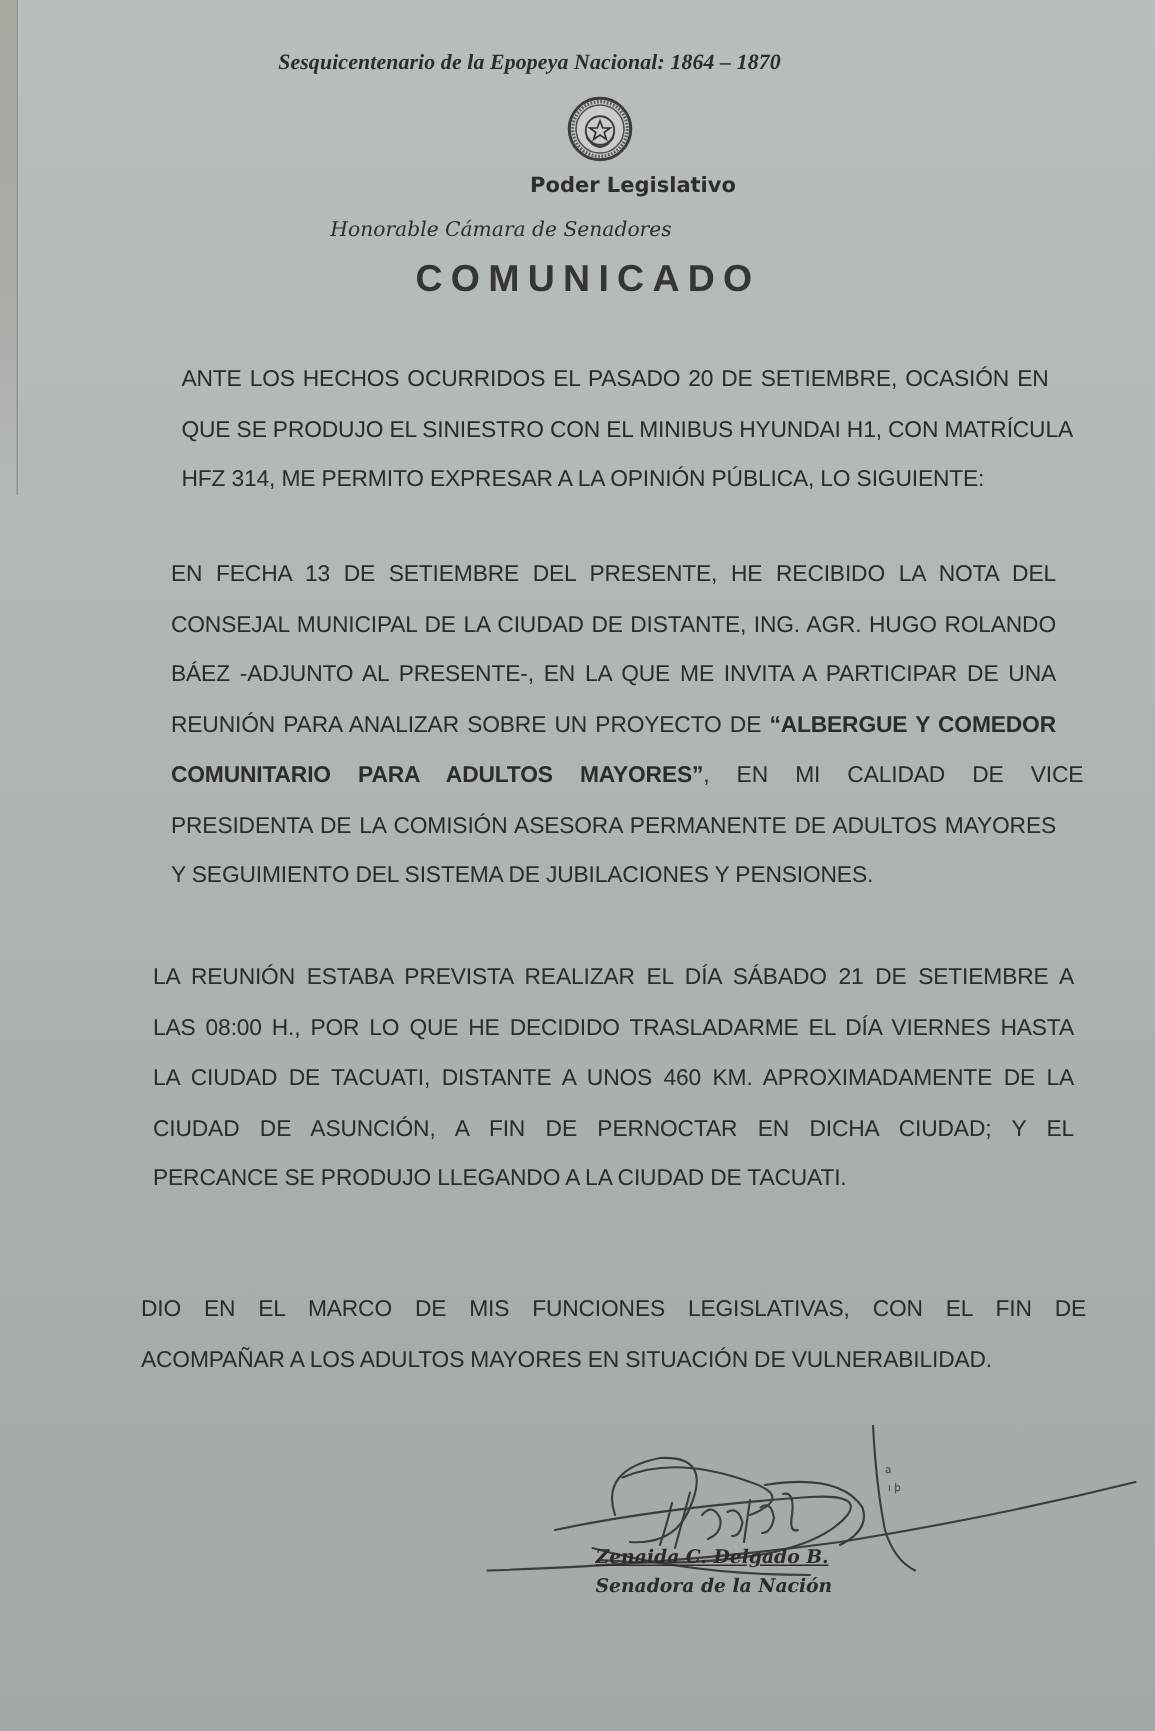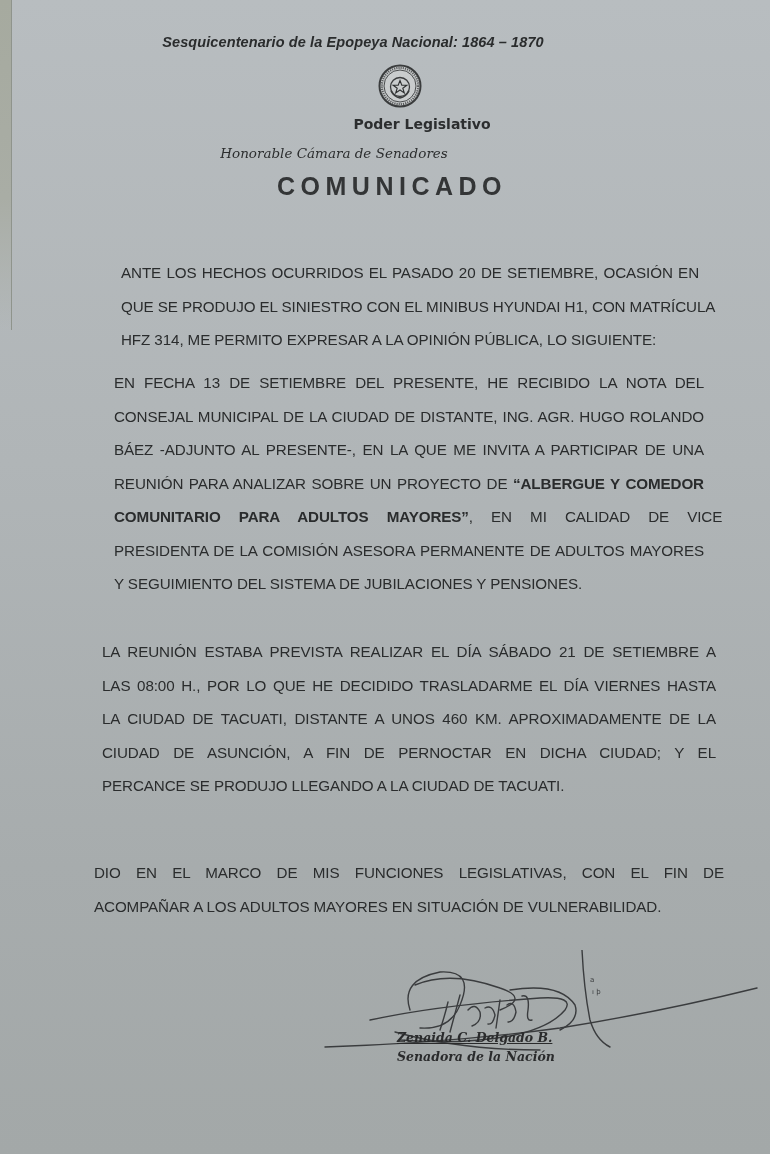--- a/index.html
+++ b/index.html
@@ -31,21 +31,21 @@
       top: 0;
       right: 0;
       bottom: 0;
     }
     .motto {
       position: absolute;
       top: 34px;
       left: 0;
       width: 706px;
       text-align: center;
-      font-family: Liberation Sans, sans-serif;
+      font-family: Liberation Serif, serif;
       font-style: italic;
       font-weight: bold;
       font-size: 14.5px;
       color: #2a2c2d;
       letter-spacing: 0.1px;
     }
     .seal {
       position: absolute;
       top: 64px;
       left: 378px;
@@ -98,21 +98,21 @@
     }
     .para .line {
       display: block;
       text-align: justify;
       text-align-last: justify;
       white-space: nowrap;
     }
     .para .line.last {
       text-align-last: left;
     }
-    .p1 { top: 256px; left: 121px; width: 578px; }
+    .p1 { top: 236px; left: 121px; width: 578px; }
     .p2 { top: 366px; left: 114px; width: 590px; }
     .p3 { top: 635px; left: 102px; width: 614px; }
     .p4 { top: 856px; left: 94px; width: 630px; }
     .bold { font-weight: bold; }
     .sig-block {
       position: absolute;
       left: 300px;
       top: 950px;
       width: 470px;
       height: 130px;

